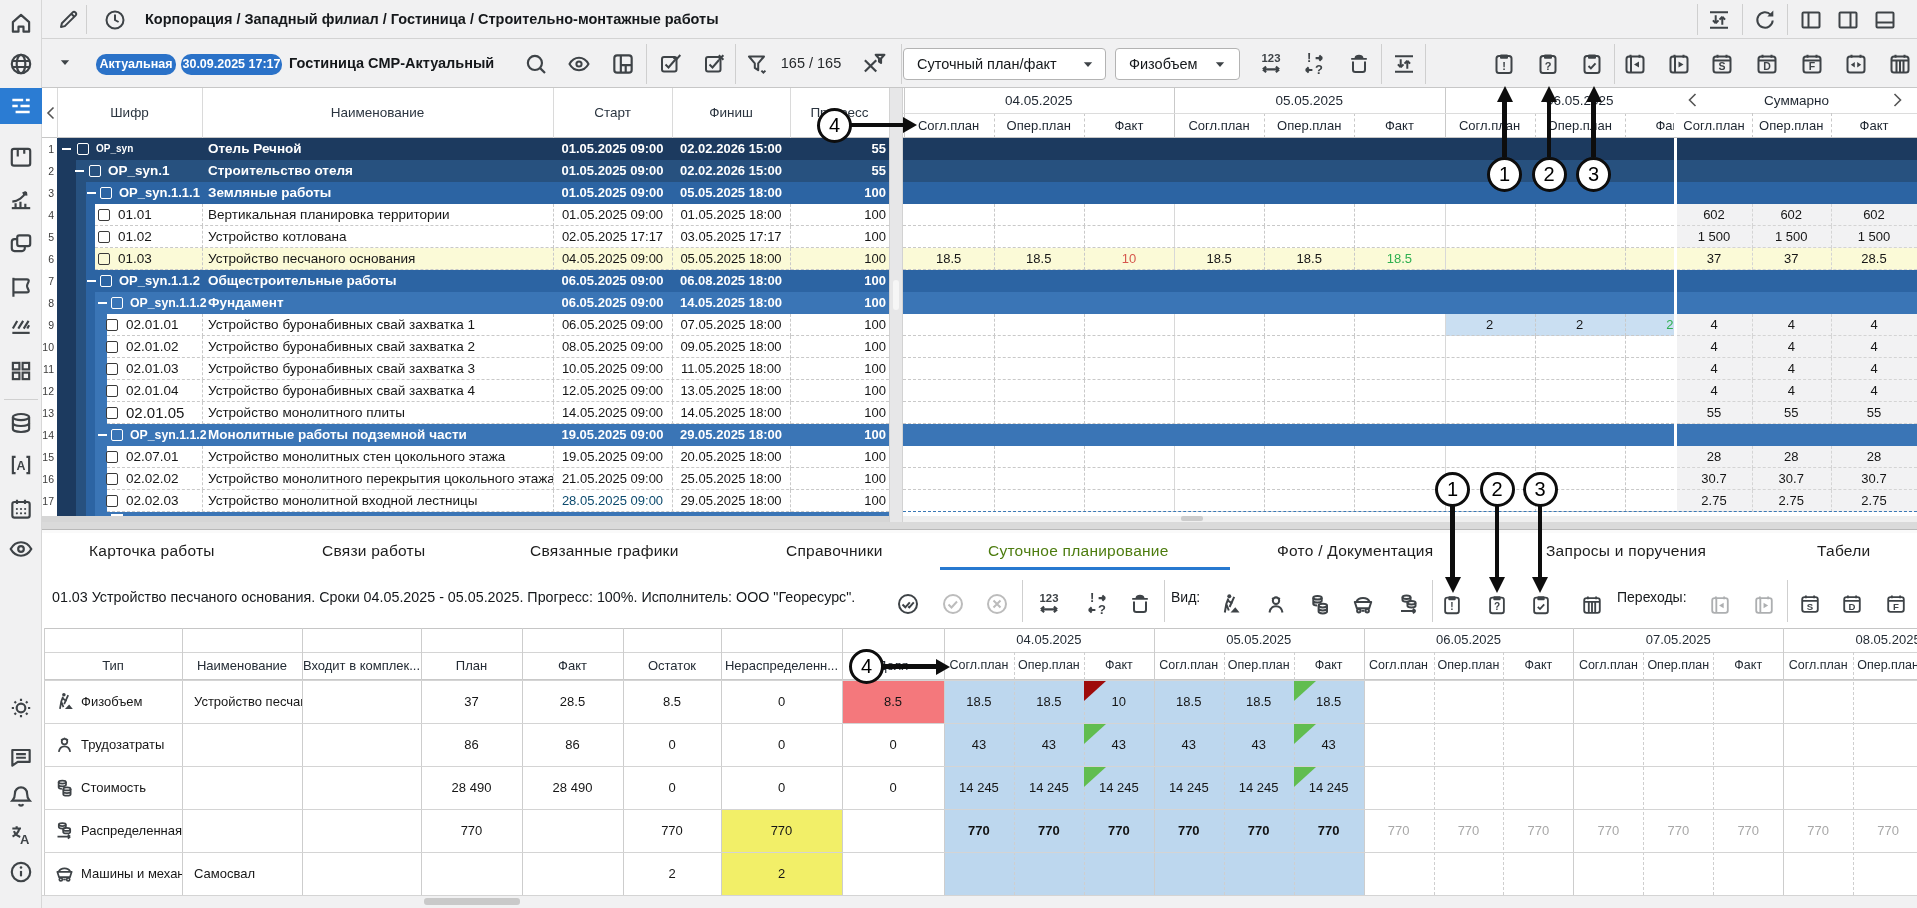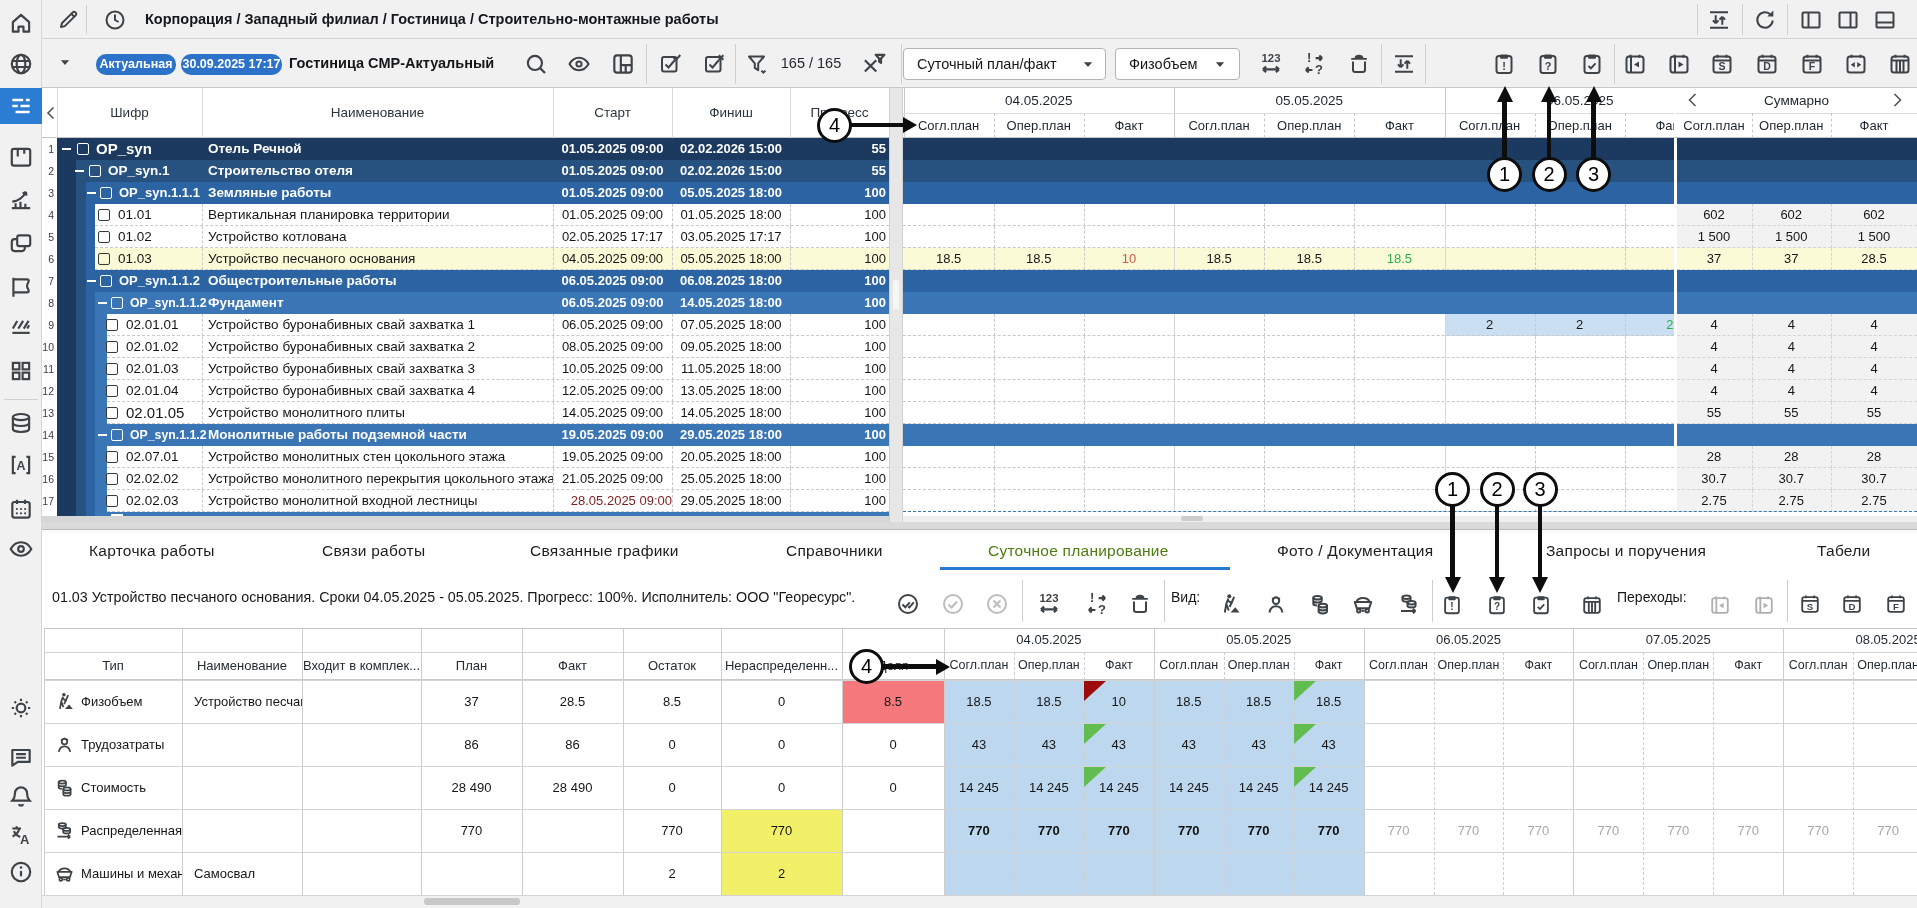--- a/index.html
+++ b/index.html
@@ -296,21 +296,21 @@
 <div class="a" style="left:1676.5px;top:113px;width:75.0px;height:25px;line-height:25px;font-size:13px;color:#1e2630;text-align:center">Согл.план</div>
 <div class="a" style="left:1751.5px;top:113px;width:79.5px;height:25px;line-height:25px;font-size:13px;color:#1e2630;text-align:center">Опер.план</div>
 <div class="a" style="left:1831.0px;top:113px;width:86.0px;height:25px;line-height:25px;font-size:13px;color:#1e2630;text-align:center">Факт</div>
 <div class="a" style="left:1676px;top:112.5px;width:241px;height:1px;background:#dcdcdc"></div>
 <div class="a" style="left:1751.5px;top:113px;width:0;height:25px;border-left:1px dashed #c9c9c9"></div>
 <div class="a" style="left:1831px;top:113px;width:0;height:25px;border-left:1px dashed #c9c9c9"></div>
 <div class="a" style="left:57px;top:138.0px;width:832px;height:22.0px;background:#1c3a5f"></div>
 <div class="a" style="left:40px;top:142.5px;width:14px;height:13px;line-height:13px;font-size:10.5px;color:#3c3c3c;text-align:right">1</div>
 <div class="a" style="left:62px;top:148.0px;width:9px;height:1.8px;background:#fff"></div>
 <div class="a" style="left:77px;top:143.0px;width:12px;height:12px;border:1.6px solid #fff;border-radius:2px"></div>
-<div class="a" style="left:96px;top:138.0px;width:113px;height:22.0px;line-height:22.0px;font-size:15px;font-weight:bold;color:#fff;overflow:hidden">OP_syn</div>
+<div class="a" style="left:96px;top:138.0px;width:113px;height:22.0px;line-height:22.0px;font-size:10px;font-weight:bold;color:#fff;overflow:hidden">OP_syn</div>
 <div class="a" style="left:208px;top:138.0px;width:345px;height:22.0px;line-height:22.0px;font-size:13.5px;font-weight:bold;color:#fff;overflow:hidden;white-space:nowrap">Отель Речной</div>
 <div class="a" style="left:553px;top:138.0px;width:119px;height:22.0px;line-height:22.0px;font-size:13px;font-weight:bold;color:#fff;text-align:center">01.05.2025 09:00</div>
 <div class="a" style="left:672px;top:138.0px;width:118px;height:22.0px;line-height:22.0px;font-size:13px;font-weight:bold;color:#fff;text-align:center">02.02.2026 15:00</div>
 <div class="a" style="left:790px;top:138.0px;width:96px;height:22.0px;line-height:22.0px;font-size:13px;font-weight:bold;color:#fff;text-align:right">55</div>
 <div class="a" style="left:57px;top:160.0px;width:19px;height:22.0px;background:#1c3a5f"></div>
 <div class="a" style="left:76px;top:160.0px;width:813px;height:22.0px;background:#27517f"></div>
 <div class="a" style="left:40px;top:164.5px;width:14px;height:13px;line-height:13px;font-size:10.5px;color:#3c3c3c;text-align:right">2</div>
 <div class="a" style="left:75px;top:170.0px;width:9px;height:1.8px;background:#fff"></div>
 <div class="a" style="left:89px;top:165.0px;width:12px;height:12px;border:1.6px solid #fff;border-radius:2px"></div>
 <div class="a" style="left:108px;top:160.0px;width:101px;height:22.0px;line-height:22.0px;font-size:13.5px;font-weight:bold;color:#fff;overflow:hidden">OP_syn.1</div>
@@ -533,21 +533,21 @@
 <div class="a" style="left:107px;top:489.0px;width:782px;height:0;border-top:1px dashed #c9c9c9"></div>
 <div class="a" style="left:57px;top:490.0px;width:19px;height:22.0px;background:#1c3a5f"></div>
 <div class="a" style="left:76px;top:490.0px;width:9.5px;height:22.0px;background:#27517f"></div>
 <div class="a" style="left:85.5px;top:490.0px;width:9.5px;height:22.0px;background:#2c64a3"></div>
 <div class="a" style="left:95px;top:490.0px;width:12px;height:22.0px;background:#3a75b6"></div>
 <div class="a" style="left:40px;top:494.5px;width:14px;height:13px;line-height:13px;font-size:10.5px;color:#3c3c3c;text-align:right">17</div>
 <div class="a" style="left:107px;top:490.0px;width:782px;height:22.0px;background:#fff"></div>
 <div class="a" style="left:106px;top:495.0px;width:12px;height:12px;border:1.7px solid #3a3a3a;border-radius:2px;background:#fff"></div>
 <div class="a" style="left:126px;top:490.0px;width:80px;height:22.0px;line-height:22.0px;font-size:13.5px;color:#161616">02.02.03</div>
 <div class="a" style="left:208px;top:490.0px;width:345px;height:22.0px;line-height:22.0px;font-size:13.5px;color:#161616;overflow:hidden;white-space:nowrap">Устройство монолитной входной лестницы</div>
-<div class="a" style="left:553px;top:490.0px;width:119px;height:22.0px;line-height:22.0px;font-size:13px;color:#7f1d1d;text-align:right">28.05.2025 09:00</div>
+<div class="a" style="left:553px;top:490.0px;width:119px;height:22.0px;line-height:22.0px;font-size:13px;color:#0c4a6e;text-align:center">28.05.2025 09:00</div>
 <div class="a" style="left:672px;top:490.0px;width:118px;height:22.0px;line-height:22.0px;font-size:13px;color:#161616;text-align:center">29.05.2025 18:00</div>
 <div class="a" style="left:790px;top:490.0px;width:96px;height:22.0px;line-height:22.0px;font-size:13px;color:#161616;text-align:right">100</div>
 <div class="a" style="left:202px;top:490.0px;width:0;height:22.0px;border-left:1px dashed #c9c9c9"></div>
 <div class="a" style="left:553px;top:490.0px;width:0;height:22.0px;border-left:1px dashed #c9c9c9"></div>
 <div class="a" style="left:672px;top:490.0px;width:0;height:22.0px;border-left:1px dashed #c9c9c9"></div>
 <div class="a" style="left:790px;top:490.0px;width:0;height:22.0px;border-left:1px dashed #c9c9c9"></div>
 <div class="a" style="left:107px;top:511.0px;width:782px;height:0;border-top:1px dashed #c9c9c9"></div>
 <div class="a" style="left:57px;top:512.0px;width:19px;height:4.5px;background:#1c3a5f"></div>
 <div class="a" style="left:76px;top:512.0px;width:9.5px;height:4.5px;background:#27517f"></div>
 <div class="a" style="left:85.5px;top:512.0px;width:9.5px;height:4.5px;background:#2c64a3"></div>

